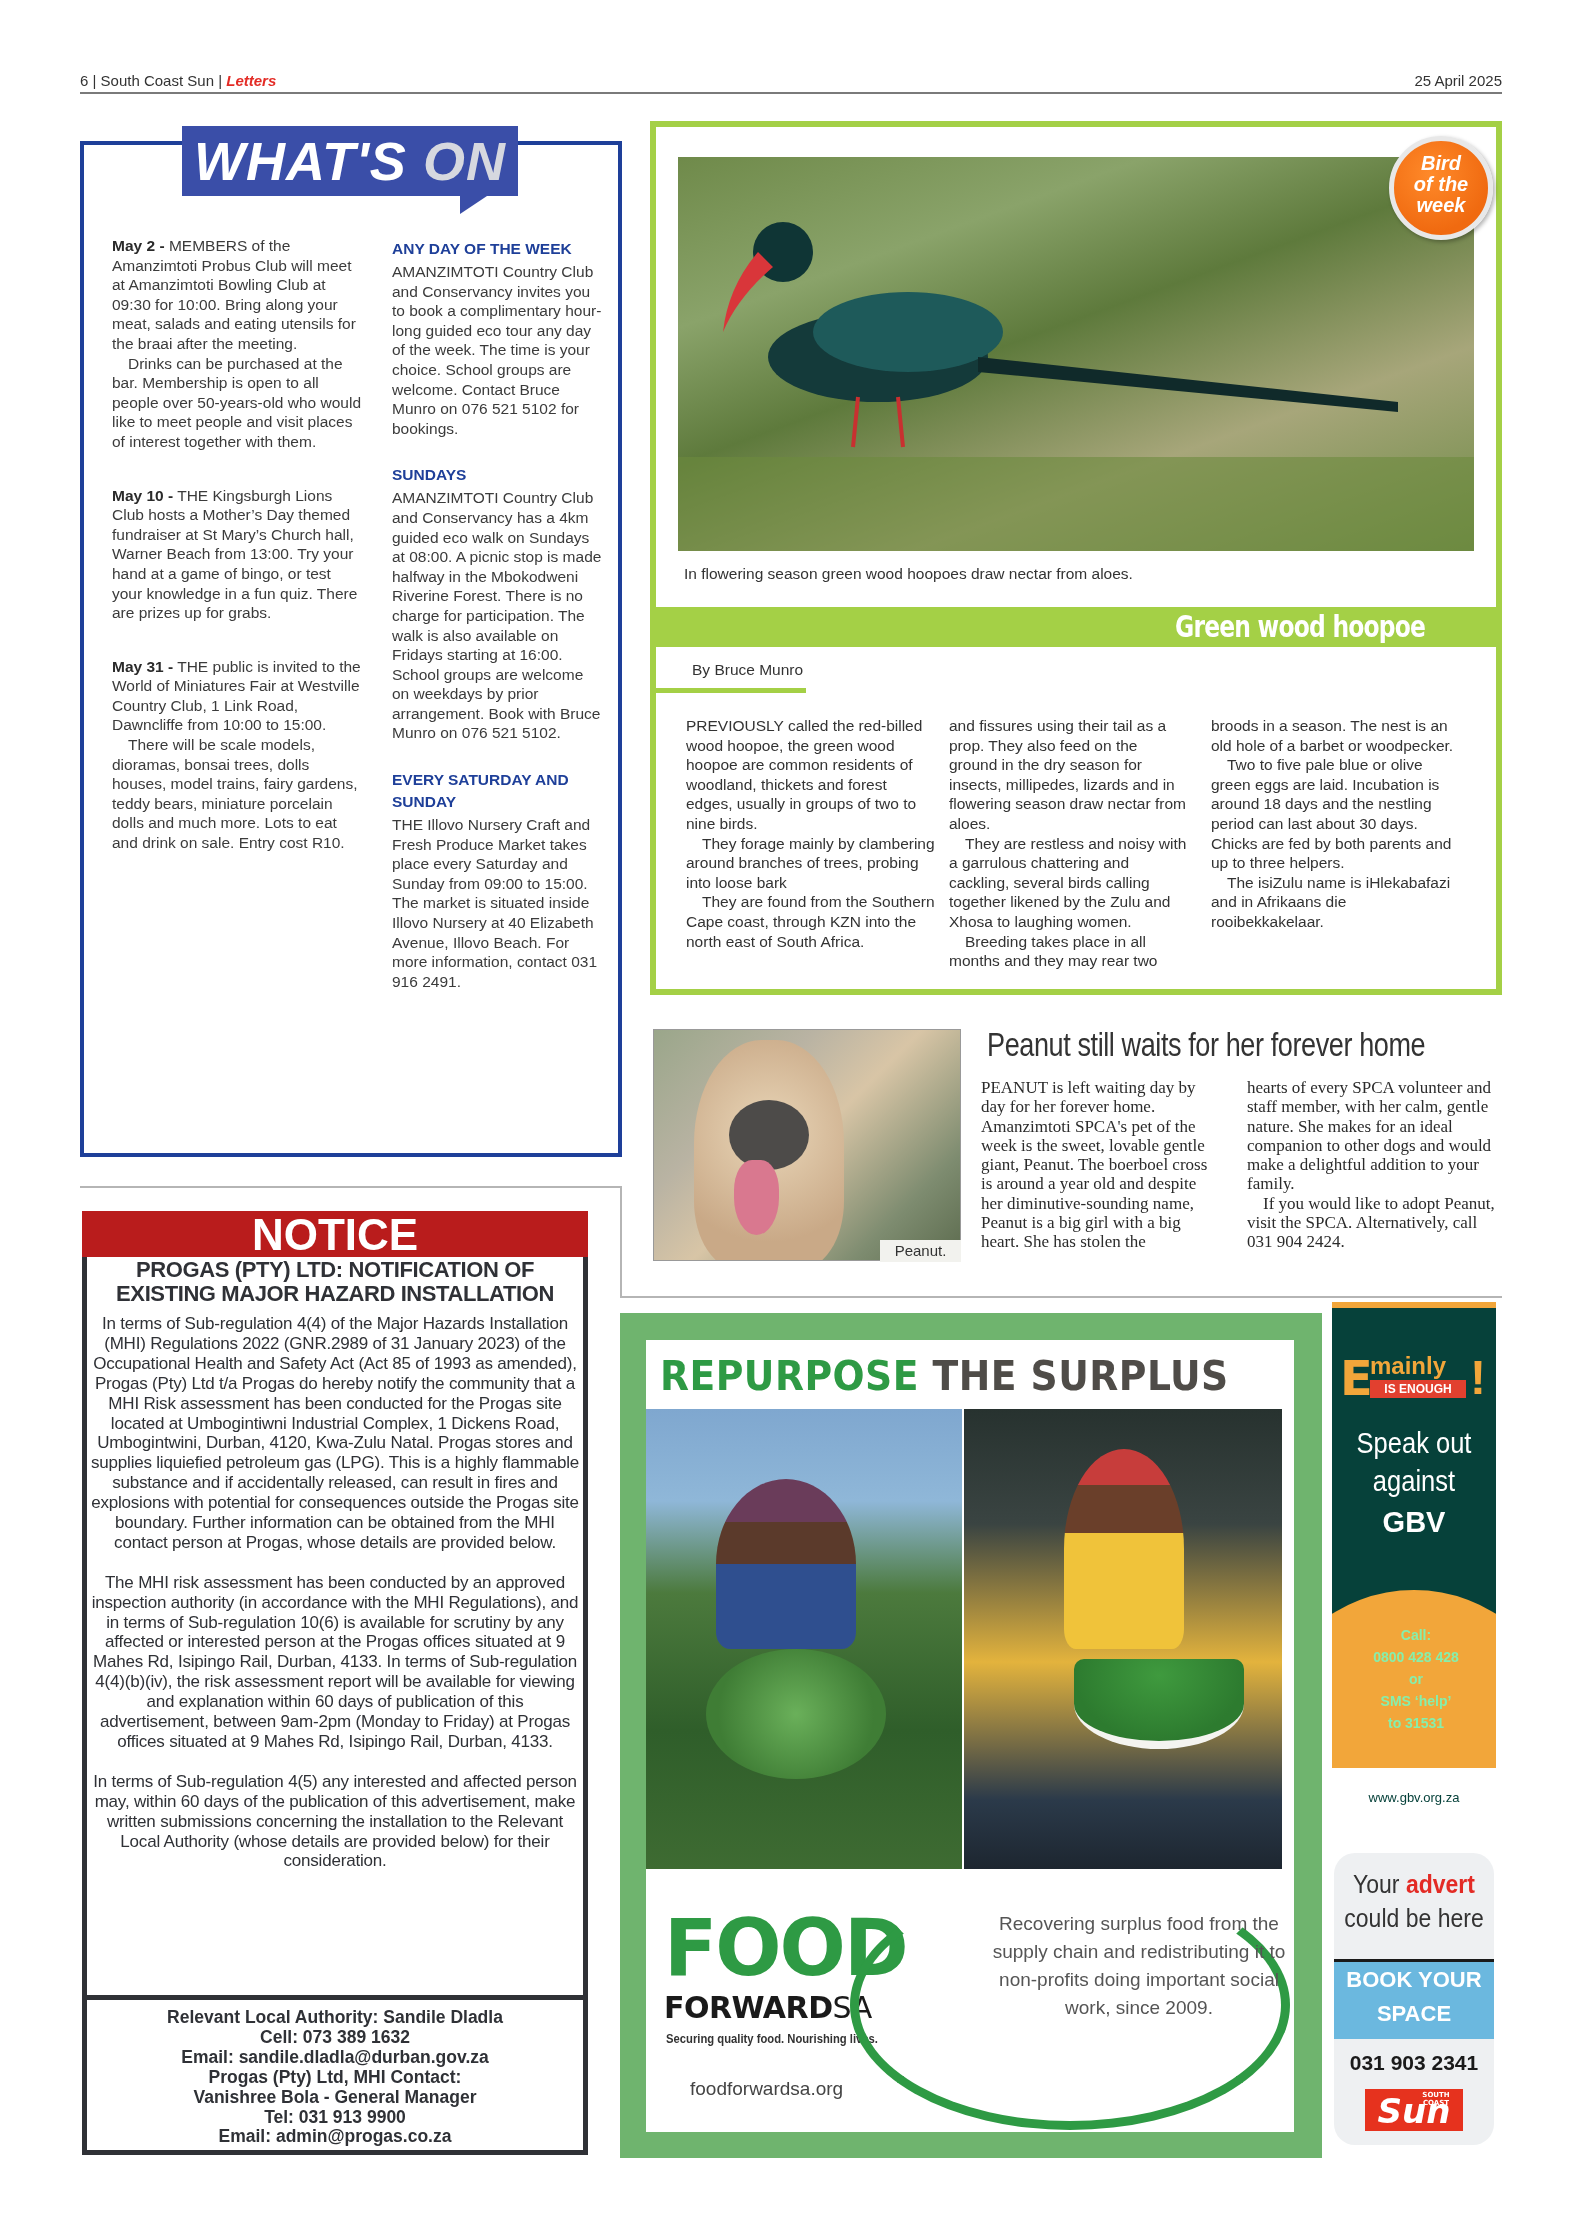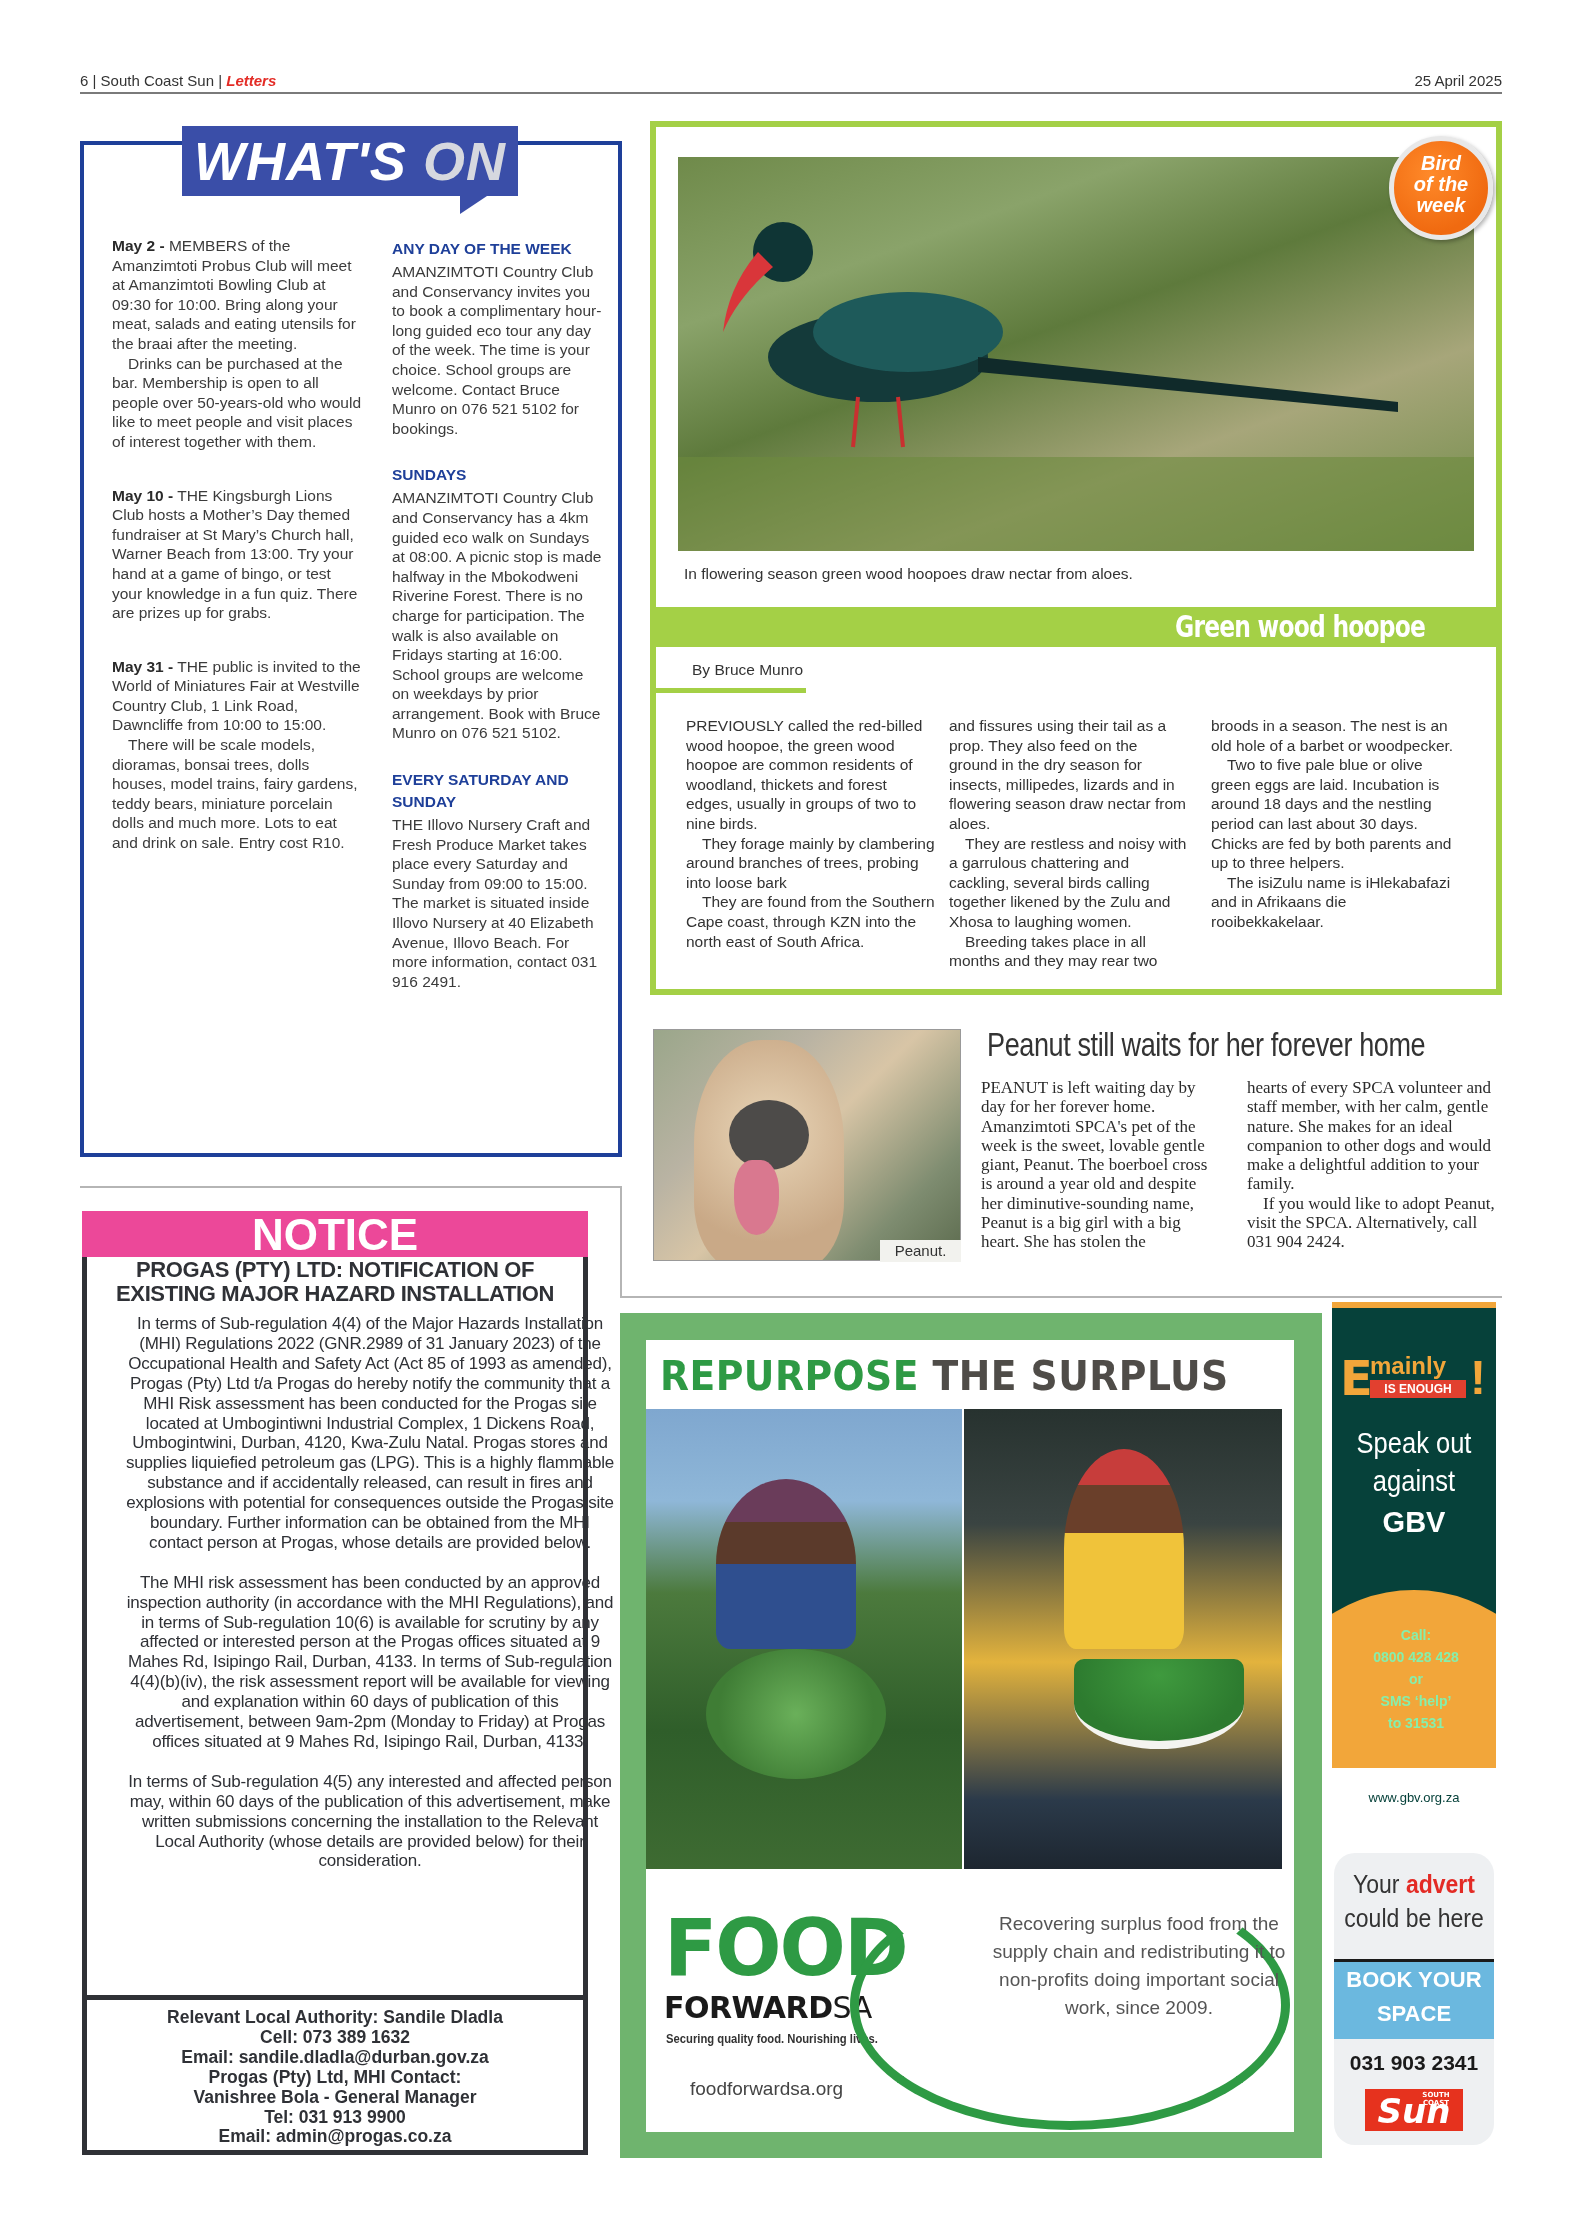--- a/index.html
+++ b/index.html
@@ -43,23 +43,23 @@
   .pn-cap { left: 880px; top: 1240px; width: 81px; height: 22px; background: #f2f2ee; font-size: 15px; line-height: 22px; text-align: center; color: #333; }
   .pn-title { left: 987px; top: 1026px; font-size: 33px; color: #333; font-family: "Liberation Sans", sans-serif; transform: scaleX(0.82); transform-origin: left; white-space: nowrap; font-weight: normal; letter-spacing: -0.5px; }
   .pn-col { font-family: "Liberation Serif", serif; font-size: 17px; line-height: 19.3px; color: #2b2b2b; }
   .pn-col .ind { text-indent: 16px; }
   .gray-rule { left: 80px; top: 1186px; width: 542px; height: 2px; background: #b5b5b5; }
   .gray-rule2 { left: 620px; top: 1186px; width: 2px; height: 112px; background: #b5b5b5; }
   .gray-rule3 { left: 620px; top: 1296px; width: 882px; height: 2px; background: #b5b5b5; }
 
   
   .nt-box { left: 82px; top: 1211px; width: 506px; height: 944px; border: 5px solid #2f3136; background: #fff; }
-  .nt-head { left: 82px; top: 1211px; width: 506px; height: 46px; background: #ec4899; color: #fff; font-weight: bold; font-size: 44px; line-height: 48px; text-align: center; }
+  .nt-head { left: 82px; top: 1211px; width: 506px; height: 46px; background: #b91c1c; color: #fff; font-weight: bold; font-size: 44px; line-height: 48px; text-align: center; }
   .nt-sub { left: 90px; top: 1258px; width: 490px; font-weight: bold; font-size: 22px; line-height: 24px; text-align: center; color: #2f3136; letter-spacing: -0.4px; }
-  .nt-body { left: 90px; top: 1314px; width: 490px; font-size: 17px; line-height: 19.9px; text-align: center; color: #2f3136; letter-spacing: -0.2px; margin-left: 35px; }
+  .nt-body { left: 90px; top: 1314px; width: 490px; font-size: 17px; line-height: 19.9px; text-align: center; color: #2f3136; letter-spacing: -0.2px; }
   .nt-body p { margin-bottom: 19.9px; }
   .nt-div { left: 82px; top: 1995px; width: 506px; height: 5px; background: #2f3136; }
   .nt-contact { left: 90px; top: 2008px; width: 490px; font-weight: bold; font-size: 17.5px; line-height: 19.9px; text-align: center; color: #2f3136; }
 
   
   .ff-box { left: 620px; top: 1313px; width: 702px; height: 845px; background: #6fb46e; }
   .ff-inner { left: 646px; top: 1340px; width: 648px; height: 792px; background: #fff; }
   .ff-headline { left: 660px; top: 1350px; width: 620px; font-weight: bold; font-size: 41px; line-height: 52px; color: #4f4c48; letter-spacing: 0.5px; font-family: "DejaVu Sans", sans-serif; transform: scaleX(0.92); transform-origin: left; white-space: nowrap; }
   .ff-headline .g { color: #2e9a44; }
   .ff-photo1 { left: 646px; top: 1409px; width: 316px; height: 460px; background: linear-gradient(180deg,#7fa7cf 0%,#8fb7d8 20%,#4c7a3d 40%,#2f5e2a 70%,#3e6b32 100%); overflow: hidden; }

